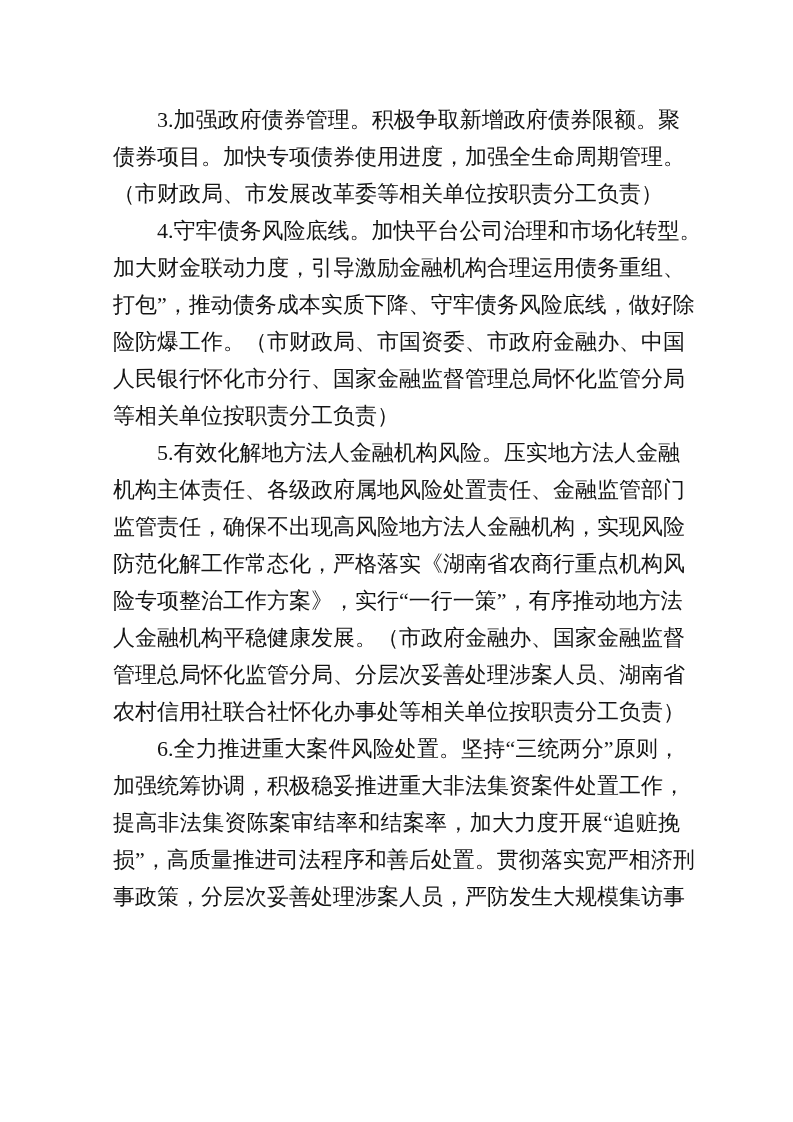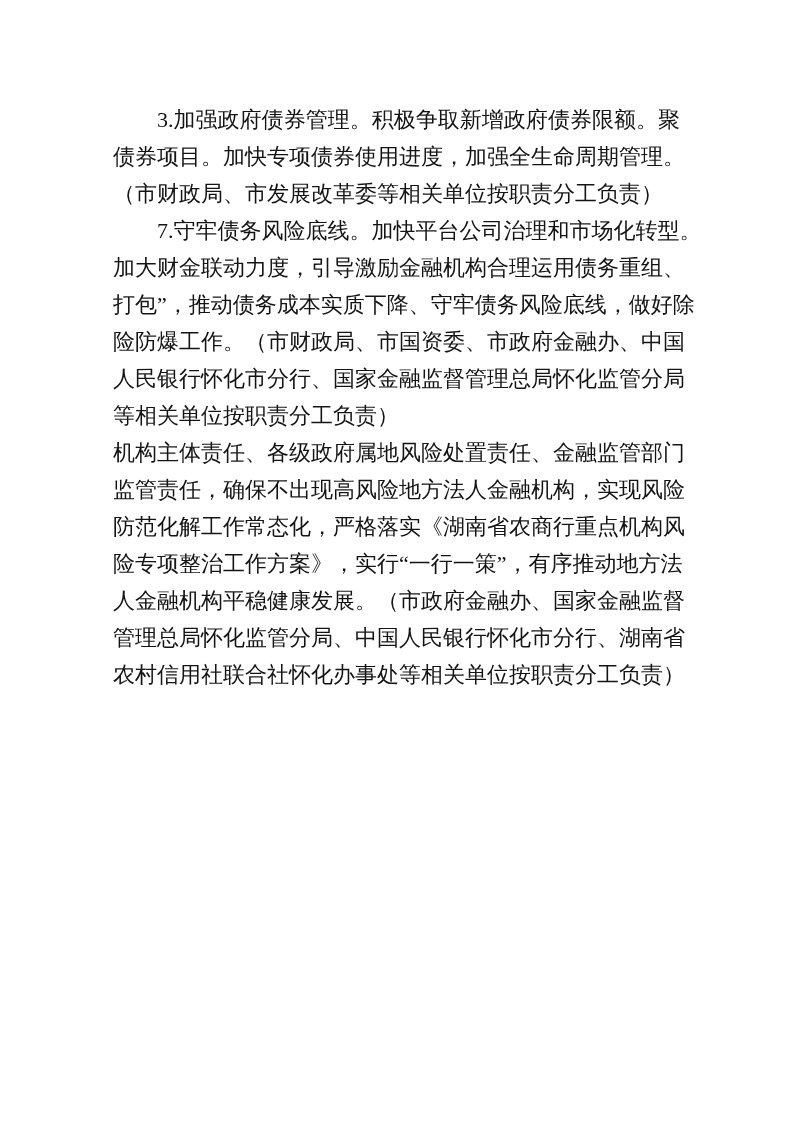--- a/index.html
+++ b/index.html
@@ -58,33 +58,41 @@
 <div class="page">
   <div class="textblock">
 
     <div class="para">
       <div class="line first just">3.加强政府债券管理。积极争取新增政府债券限额。聚</div>
       <div class="line just">债券项目。加快专项债券使用进度，加强全生命周期管理。</div>
       <div class="line end">（市财政局、市发展改革委等相关单位按职责分工负责）</div>
     </div>
 
     <div class="para">
-      <div class="line first just">7.守牢债务风险底线。加快平台公司治理和市场化转型。</div>
+      <div class="line first just">4.守牢债务风险底线。加快平台公司治理和市场化转型。</div>
       <div class="line just">加大财金联动力度，引导激励金融机构合理运用债务重组、</div>
       <div class="line just">打包”，推动债务成本实质下降、守牢债务风险底线，做好除</div>
       <div class="line just">险防爆工作。（市财政局、市国资委、市政府金融办、中国</div>
       <div class="line just">人民银行怀化市分行、国家金融监督管理总局怀化监管分局</div>
       <div class="line end">等相关单位按职责分工负责）</div>
     </div>
 
     <div class="para">
+      <div class="line first just">5.有效化解地方法人金融机构风险。压实地方法人金融</div>
       <div class="line just">机构主体责任、各级政府属地风险处置责任、金融监管部门</div>
       <div class="line just">监管责任，确保不出现高风险地方法人金融机构，实现风险</div>
       <div class="line just">防范化解工作常态化，严格落实《湖南省农商行重点机构风</div>
       <div class="line just">险专项整治工作方案》，实行“一行一策”，有序推动地方法</div>
       <div class="line just">人金融机构平稳健康发展。（市政府金融办、国家金融监督</div>
-      <div class="line just">管理总局怀化监管分局、中国人民银行怀化市分行、湖南省</div>
+      <div class="line just">管理总局怀化监管分局、分层次妥善处理涉案人员、湖南省</div>
       <div class="line end">农村信用社联合社怀化办事处等相关单位按职责分工负责）</div>
     </div>
 
+    <div class="para">
+      <div class="line first just">6.全力推进重大案件风险处置。坚持“三统两分”原则，</div>
+      <div class="line just">加强统筹协调，积极稳妥推进重大非法集资案件处置工作，</div>
+      <div class="line just">提高非法集资陈案审结率和结案率，加大力度开展“追赃挽</div>
+      <div class="line just">损”，高质量推进司法程序和善后处置。贯彻落实宽严相济刑</div>
+      <div class="line just">事政策，分层次妥善处理涉案人员，严防发生大规模集访事</div>
+    </div>
 
   </div>
 </div>
 
 </body></html>

